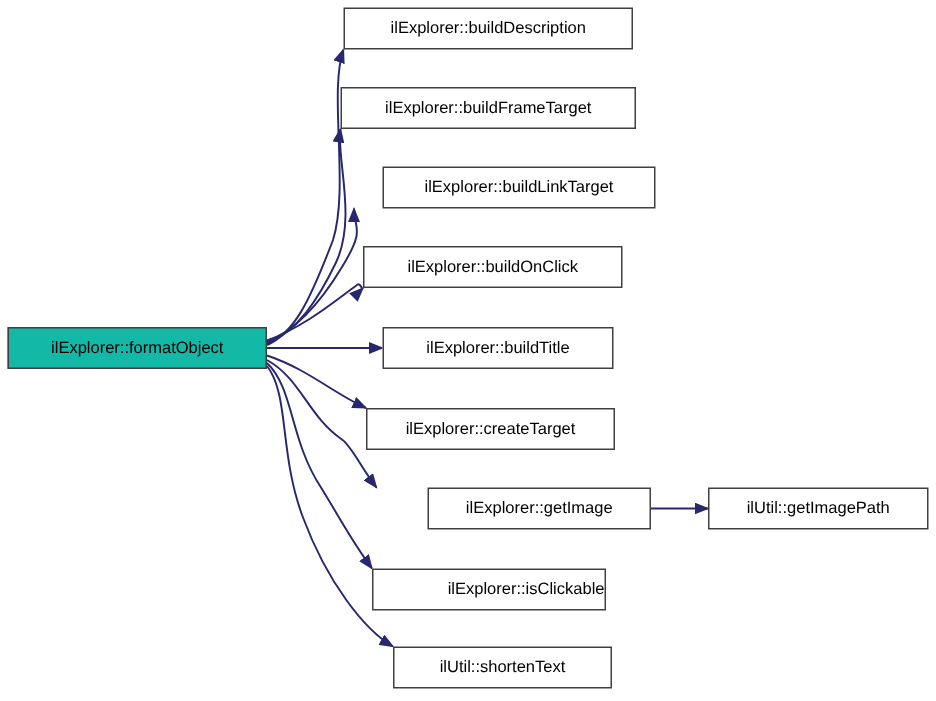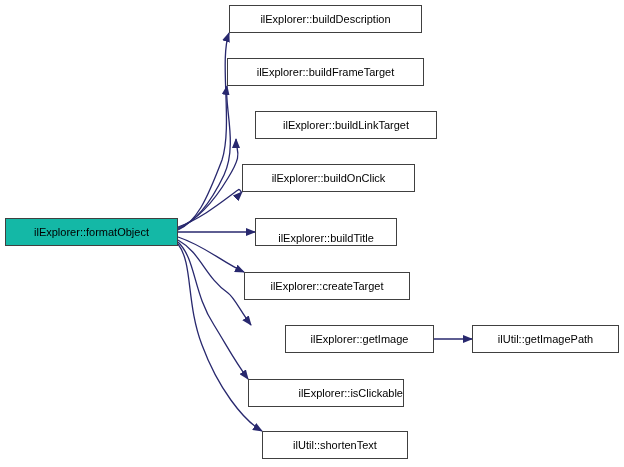--- a/index.html
+++ b/index.html
@@ -81,21 +81,21 @@
       </div>
       <div class="node" style="left: 227px; top: 58px; width: 197px; height: 28px;">
         <span class="node-label">ilExplorer::buildFrameTarget</span>
       </div>
       <div class="node" style="left: 236px; top: 111px; width: 182px; height: 28px; margin-left: 19px;">
         <span class="node-label">ilExplorer::buildLinkTarget</span>
       </div>
       <div class="node" style="left: 242px; top: 164px; width: 173px; height: 28px;">
         <span class="node-label">ilExplorer::buildOnClick</span>
       </div>
-      <div class="node" style="left: 255px; top: 218px; width: 142px; height: 28px; align-items: flex-end;">
+      <div class="node" style="left: 255px; top: 218px; width: 154px; height: 28px;">
         <span class="node-label">ilExplorer::buildTitle</span>
       </div>
       <div class="node" style="left: 244px; top: 272px; width: 166px; height: 28px;">
         <span class="node-label">ilExplorer::createTarget</span>
       </div>
       <div class="node" style="left: 251px; top: 325px; width: 149px; height: 28px; margin-left: 34px;">
         <span class="node-label">ilExplorer::getImage</span>
       </div>
       <div class="node" style="left: 248px; top: 379px; width: 156px; height: 28px; justify-content: flex-end;">
         <span class="node-label">ilExplorer::isClickable</span>

